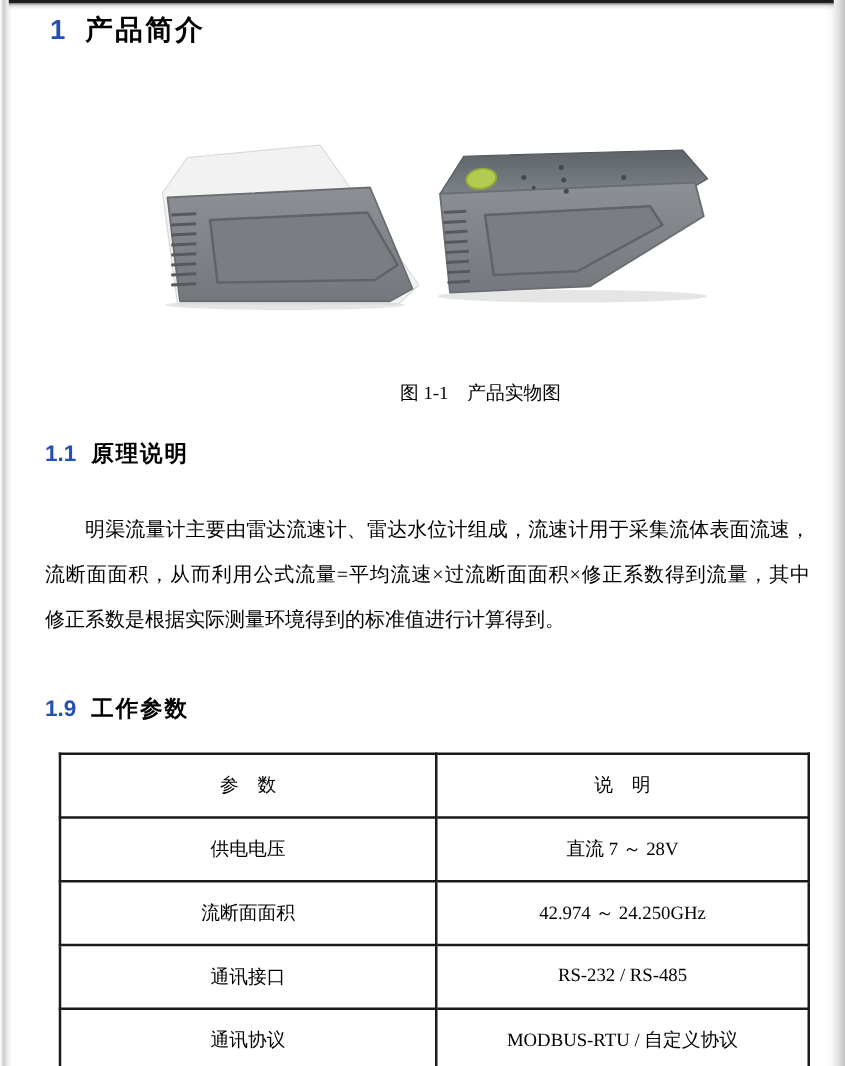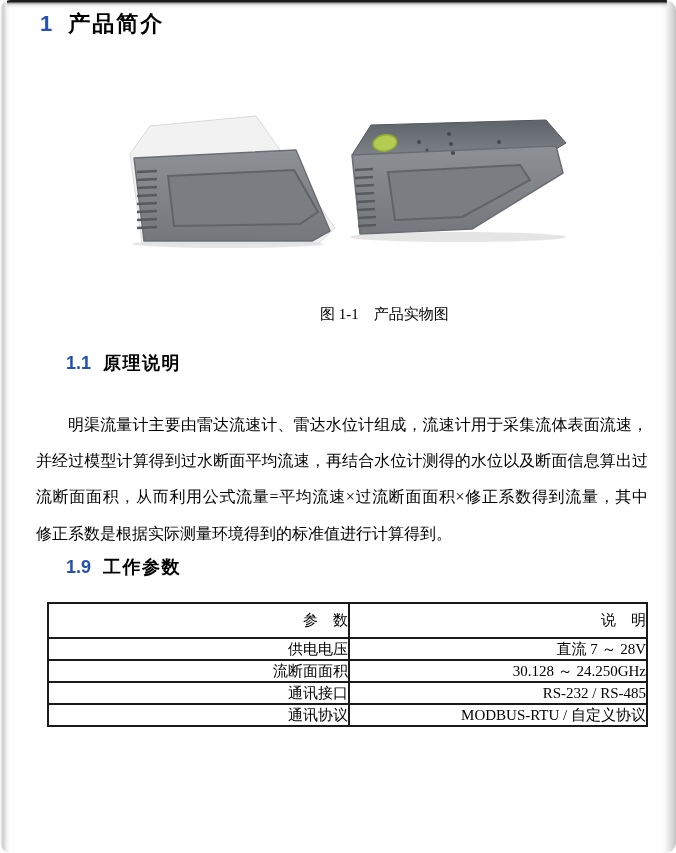--- a/index.html
+++ b/index.html
@@ -1,18 +1,18 @@
 <!DOCTYPE html>
 <html style="--heading-accent: #2350B4; --table-border: #1a1a1a;"><head>
 <meta charset="utf-8">
 <style>
   html,body { margin:0; padding:0; background:#ffffff; }
   .page {
     position:relative; width:676px; height:853px; background:#ffffff;
-    overflow:hidden; font-family:"Liberation Serif", serif; color:#000;border-radius:11px;
+    overflow:hidden; font-family:"Liberation Serif", serif; color:#000;
   }
   
   .edge-top {
     position:absolute; top:0; left:7px; right:9px; height:8px;
     background:linear-gradient(180deg,#181818 0px,#222 2px,rgba(80,80,80,.5) 3px,
                rgba(150,150,150,.2) 5px,rgba(255,255,255,0) 8px);
   }
   .edge-left {
     position:absolute; left:0; top:0; bottom:0; width:10px;
     background:linear-gradient(90deg,rgba(255,255,255,0) 0%,rgba(0,0,0,.20) 30%,
@@ -29,40 +29,40 @@
     letter-spacing:2px; white-space:nowrap;
   }
   .hnum { color:var(--heading-accent,#2350B4); margin-right:16px; letter-spacing:0; }
   h2.doc-h2 {
     position:absolute; left:36px; margin:0;
     font-family:"Liberation Sans", sans-serif; font-size:18px; font-weight:bold;
     letter-spacing:1.5px; white-space:nowrap;
   }
   h2.s11 { top:351px; }
   h2.s12 { top:555px; }
-  h2.doc-h2 .hnum { margin-right:12px;margin-left:30px; }
+  h2.doc-h2 .hnum { margin-right:12px; }
   .figure-wrap { position:absolute; left:106px; top:112px; width:470px; height:140px; }
   .caption {
     position:absolute; top:305px; left:320px;
     font-size:15px; font-weight:normal; white-space:nowrap;
   }
   .para { position:absolute; top:407px; left:36px; width:612px; font-size:16px; }
   .pline {
     height:36.2px; line-height:36.2px; overflow:hidden;
     text-align:justify; text-align-last:justify;
   }
   .pline.first { text-indent:32px; }
   .pline.last { text-align-last:left; }
   table.params {
     position:absolute; top:602px; left:47px; width:601px;
     border-collapse:collapse; table-layout:fixed; font-size:15px;
   }
   table.params th, table.params td {
     border:2px solid var(--table-border,#1a1a1a);
-    text-align:right; vertical-align:middle; font-weight:normal; padding:0;
+    text-align:center; vertical-align:middle; font-weight:normal; padding:15px;
   }
   table.params thead tr { height:35px; }
   table.params tbody tr { height:22px; }
 </style>
 </head>
 <body>
 
 <div class="page">
   <div class="edge-top"></div>
   <div class="edge-left"></div>
@@ -128,21 +128,20 @@
       </g>
     </svg>
   </div>
 
   <div class="caption">图 1-1　产品实物图</div>
 
   <h2 class="doc-h2 s11"><span class="hnum">1.1</span><span>原理说明</span></h2>
 
   <div class="para">
     <div class="pline first">明渠流量计主要由雷达流速计、雷达水位计组成，流速计用于采集流体表面流速，</div>
-    <div class="pline">并经过模型计算得到过水断面平均流速，再结合水位计测得的水位以及断面信息算出过</div>
     <div class="pline">流断面面积，从而利用公式流量=平均流速×过流断面面积×修正系数得到流量，其中</div>
     <div class="pline last">修正系数是根据实际测量环境得到的标准值进行计算得到。</div>
   </div>
 
   <h2 class="doc-h2 s12"><span class="hnum">1.9</span><span>工作参数</span></h2>
 
   <table class="params">
     <colgroup>
         <col style="width:50.25%">
         <col style="width:49.75%">
@@ -153,21 +152,21 @@
         <th>说　明</th>
       </tr>
     </thead>
     <tbody>
       <tr>
         <td>供电电压</td>
         <td>直流 7 ～ 28V</td>
       </tr>
       <tr>
         <td>流断面面积</td>
-        <td>30.128 ～ 24.250GHz</td>
+        <td>42.974 ～ 24.250GHz</td>
       </tr>
       <tr>
         <td>通讯接口</td>
         <td>RS-232 / RS-485</td>
       </tr>
       <tr>
         <td>通讯协议</td>
         <td>MODBUS-RTU / 自定义协议</td>
       </tr>
     </tbody>

